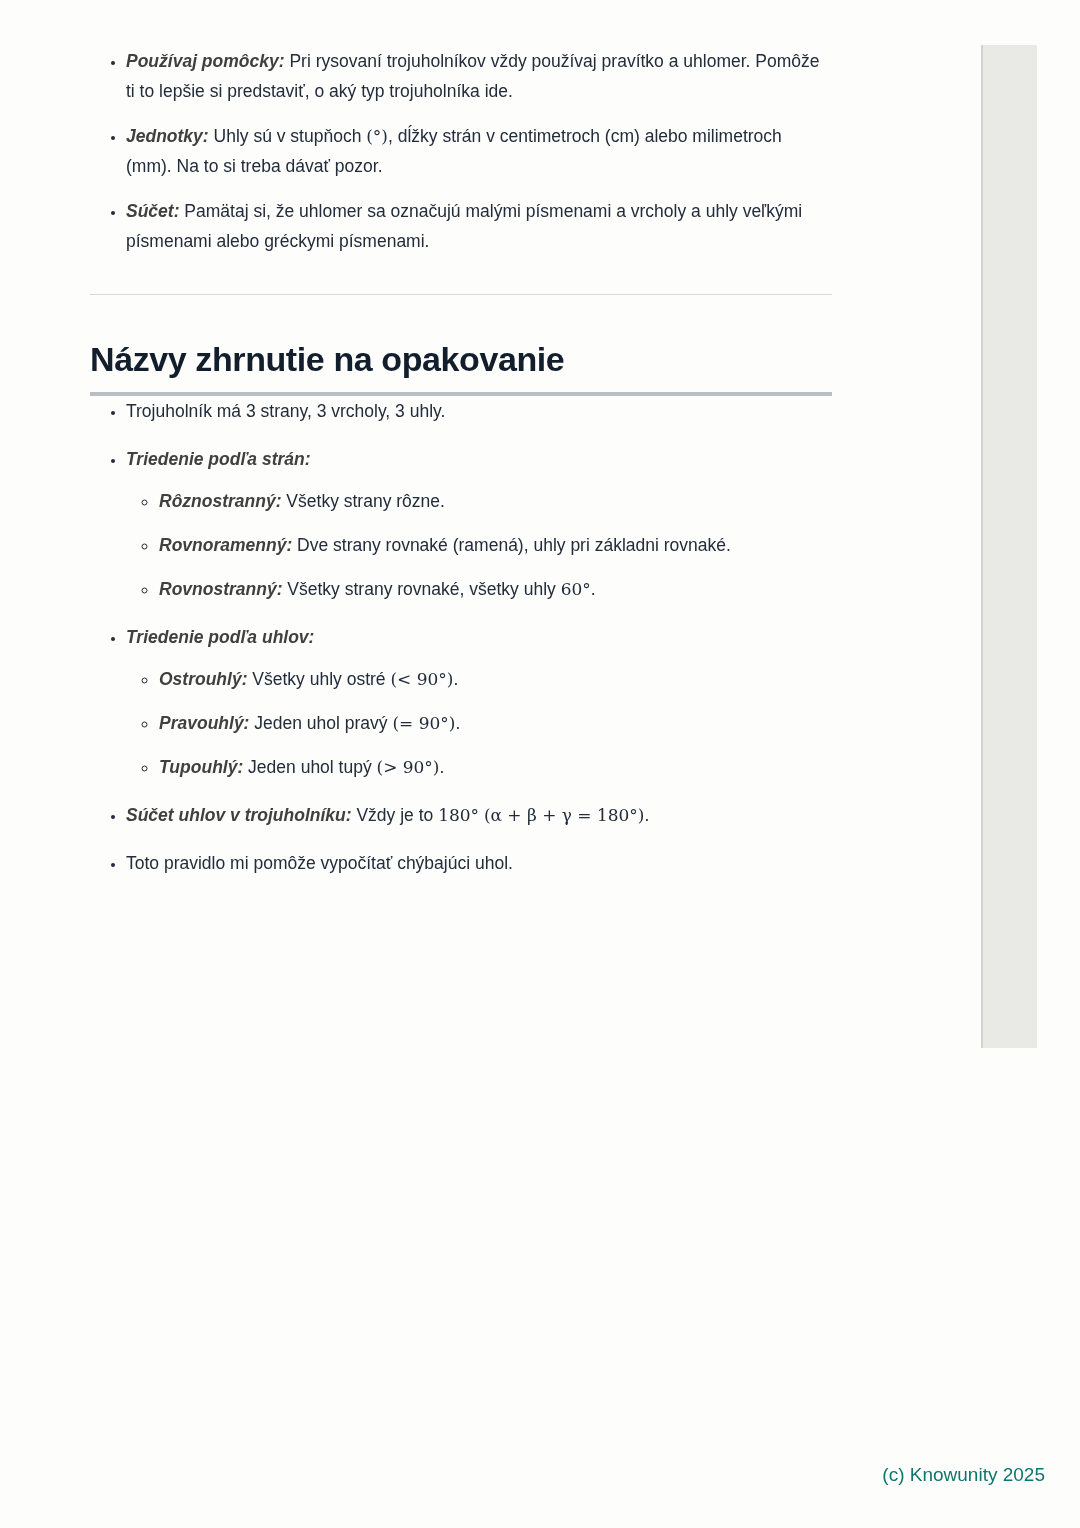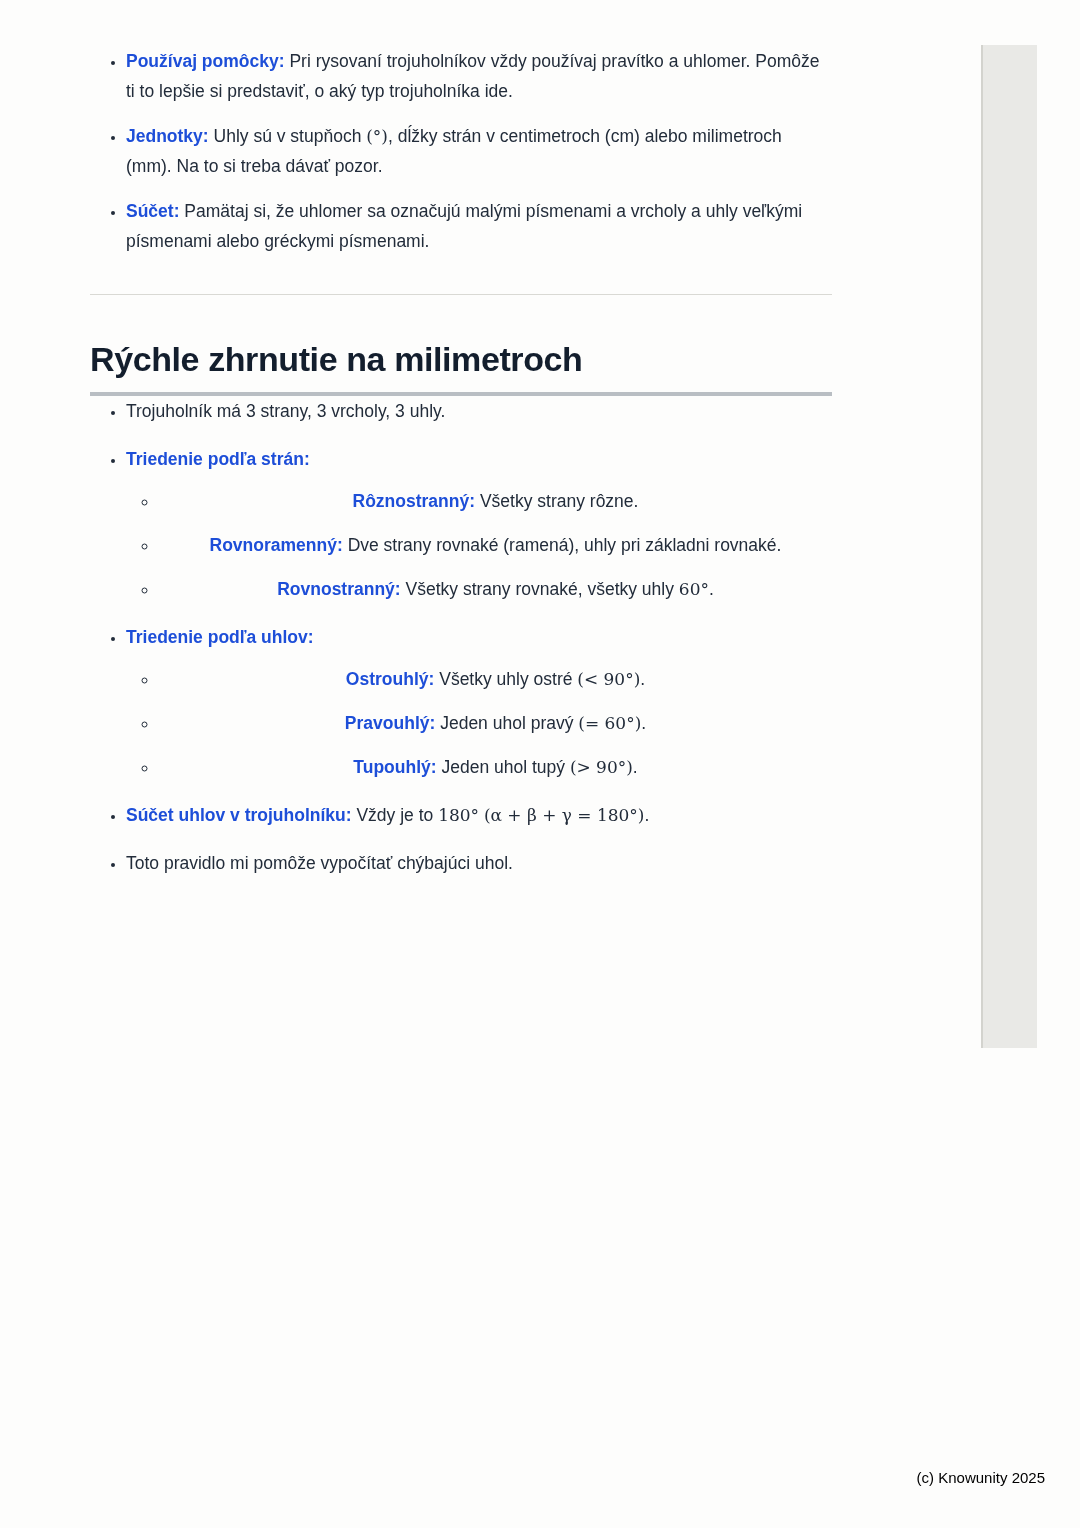--- a/index.html
+++ b/index.html
@@ -28,23 +28,23 @@
     font-size: 17.5px;
     line-height: 30px;
   }
   ul.list > li { margin-bottom: 15px; }
   ul.list > li::marker { color: #222c3a; font-size: 14px; }
   ul.sub {
     list-style-type: circle;
     margin: 12px 0 0 0;
     padding-left: 33px;
   }
-  ul.sub > li { margin-bottom: 14px; text-align: center; }
+  ul.sub > li { margin-bottom: 14px; }
   ul.summary > li { margin-bottom: 18px; }
-  .seg-b { font-weight: 700; color: #1d4ed8; }
+  .seg-b { font-weight: 700; color: #404040; font-style: italic; }
   .seg-n { font-weight: 400; }
   .seg-m {
     font-family: "DejaVu Serif", serif;
     font-size: 0.97em;
   }
   hr.divider {
     border: none;
     border-top: 1px solid #d9d9d4;
     margin: 38px 0 0 0;
   }
@@ -73,58 +73,58 @@
     top: 45px;
     width: 56px;
     height: 1003px;
     background: #e9e9e6;
     border-left: 2px solid #d3d3ce;
   }
   .footer {
     position: absolute;
     right: 35px;
     bottom: 42px;
-    font-size: 15px;
-    color: #000000;
+    font-size: 19px;
+    color: #0f766e;
   }
 </style>
 </head>
 <body>
 
 <div class="content">
 
   <ul class="list tips">
     <li><span class="li-text"><span class="seg-b">Používaj pomôcky:</span><span class="seg-n"> Pri rysovaní trojuholníkov vždy používaj pravítko a uhlomer. Pomôže ti to lepšie si predstaviť, o aký typ trojuholníka ide.</span></span></li>
     <li><span class="li-text"><span class="seg-b">Jednotky:</span><span class="seg-n"> Uhly sú v stupňoch </span><span class="seg-m">(°)</span><span class="seg-n">, dĺžky strán v centimetroch (cm) alebo milimetroch (mm). Na to si treba dávať pozor.</span></span></li>
     <li><span class="li-text"><span class="seg-b">Súčet:</span><span class="seg-n"> Pamätaj si, že uhlomer sa označujú malými písmenami a vrcholy a uhly veľkými písmenami alebo gréckymi písmenami.</span></span></li>
   </ul>
 
   <hr class="divider">
 
-  <h1 class="section-heading">Rýchle zhrnutie na milimetroch</h1>
+  <h1 class="section-heading">Názvy zhrnutie na opakovanie</h1>
   <div class="heading-rule"></div>
 
 
   <ul class="list summary">
     <li>
       <span class="li-text"><span class="seg-n">Trojuholník má 3 strany, 3 vrcholy, 3 uhly.</span></span>
     </li>
     <li>
       <span class="li-text"><span class="seg-b">Triedenie podľa strán:</span></span>
       <ul class="sub">
         <li><span class="li-text"><span class="seg-b">Rôznostranný:</span><span class="seg-n"> Všetky strany rôzne.</span></span></li>
         <li><span class="li-text"><span class="seg-b">Rovnoramenný:</span><span class="seg-n"> Dve strany rovnaké (ramená), uhly pri základni rovnaké.</span></span></li>
         <li><span class="li-text"><span class="seg-b">Rovnostranný:</span><span class="seg-n"> Všetky strany rovnaké, všetky uhly </span><span class="seg-m">60°</span><span class="seg-n">.</span></span></li>
       </ul>
     </li>
     <li>
       <span class="li-text"><span class="seg-b">Triedenie podľa uhlov:</span></span>
       <ul class="sub">
         <li><span class="li-text"><span class="seg-b">Ostrouhlý:</span><span class="seg-n"> Všetky uhly ostré </span><span class="seg-m">(&lt; 90°)</span><span class="seg-n">.</span></span></li>
-        <li><span class="li-text"><span class="seg-b">Pravouhlý:</span><span class="seg-n"> Jeden uhol pravý </span><span class="seg-m">(= 60°)</span><span class="seg-n">.</span></span></li>
+        <li><span class="li-text"><span class="seg-b">Pravouhlý:</span><span class="seg-n"> Jeden uhol pravý </span><span class="seg-m">(= 90°)</span><span class="seg-n">.</span></span></li>
         <li><span class="li-text"><span class="seg-b">Tupouhlý:</span><span class="seg-n"> Jeden uhol tupý </span><span class="seg-m">(&gt; 90°)</span><span class="seg-n">.</span></span></li>
       </ul>
     </li>
     <li>
       <span class="li-text"><span class="seg-b">Súčet uhlov v trojuholníku:</span><span class="seg-n"> Vždy je to </span><span class="seg-m">180°</span><span class="seg-n"> </span><span class="seg-m">(α + β + γ = 180°)</span><span class="seg-n">.</span></span>
     </li>
     <li>
       <span class="li-text"><span class="seg-n">Toto pravidlo mi pomôže vypočítať chýbajúci uhol.</span></span>
     </li>
   </ul>

